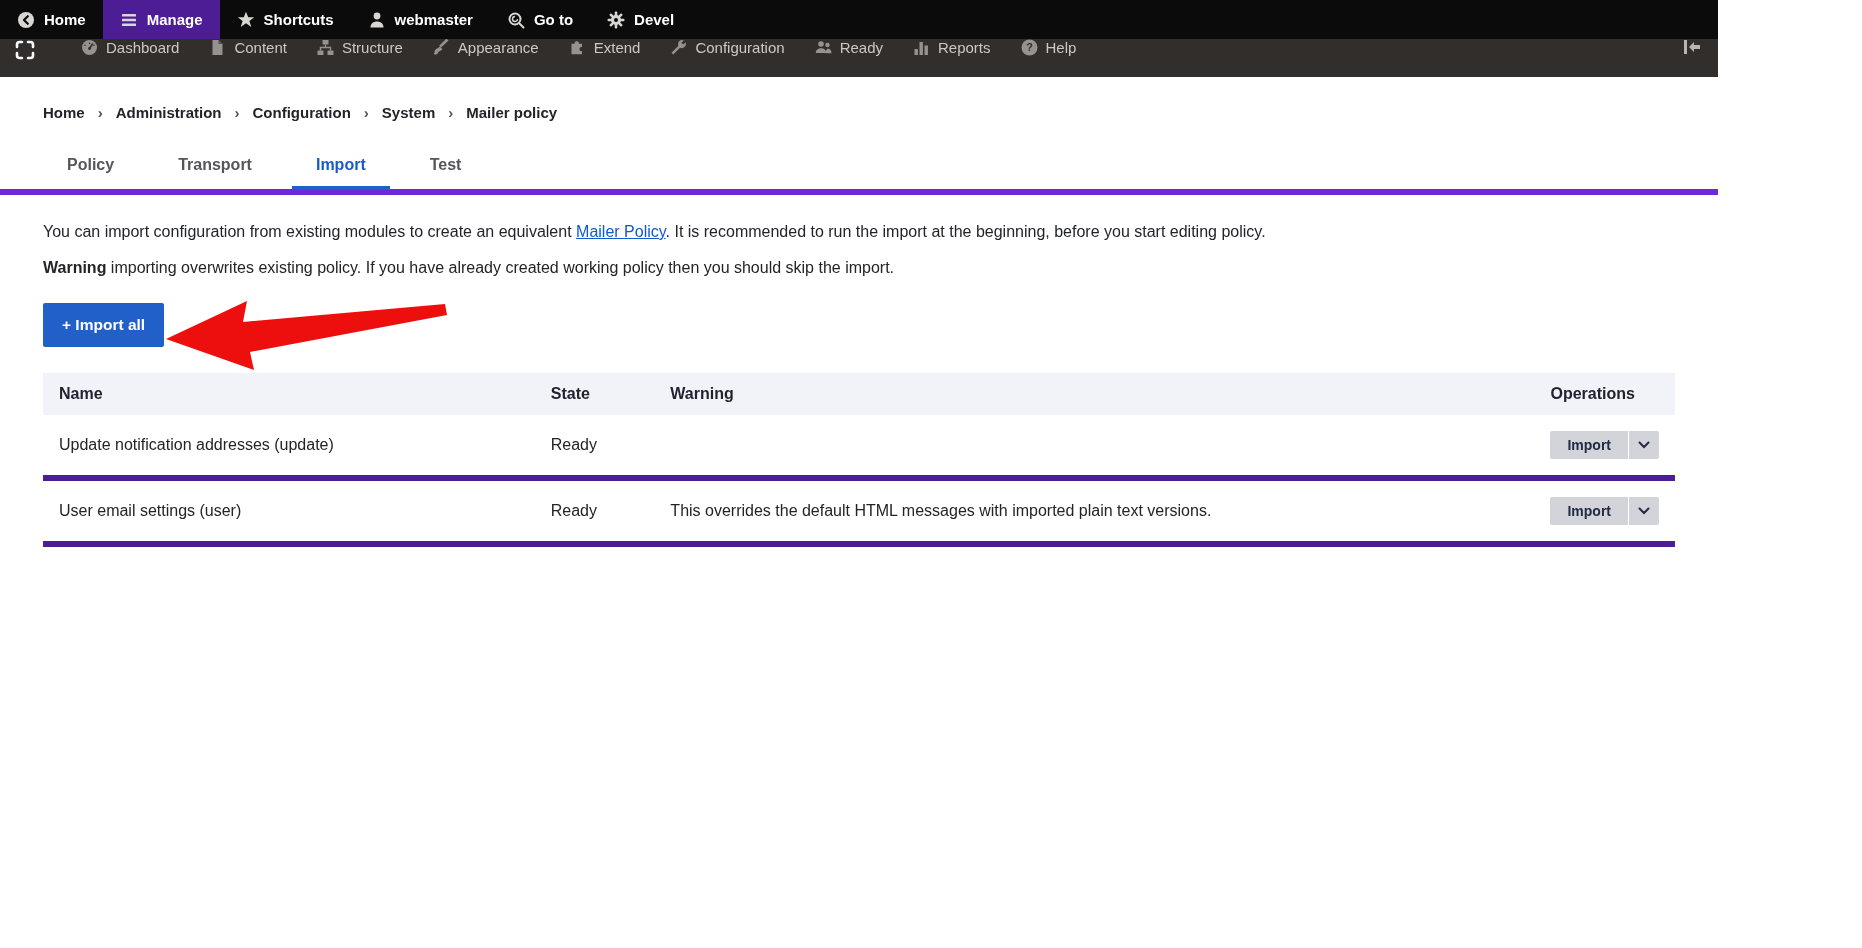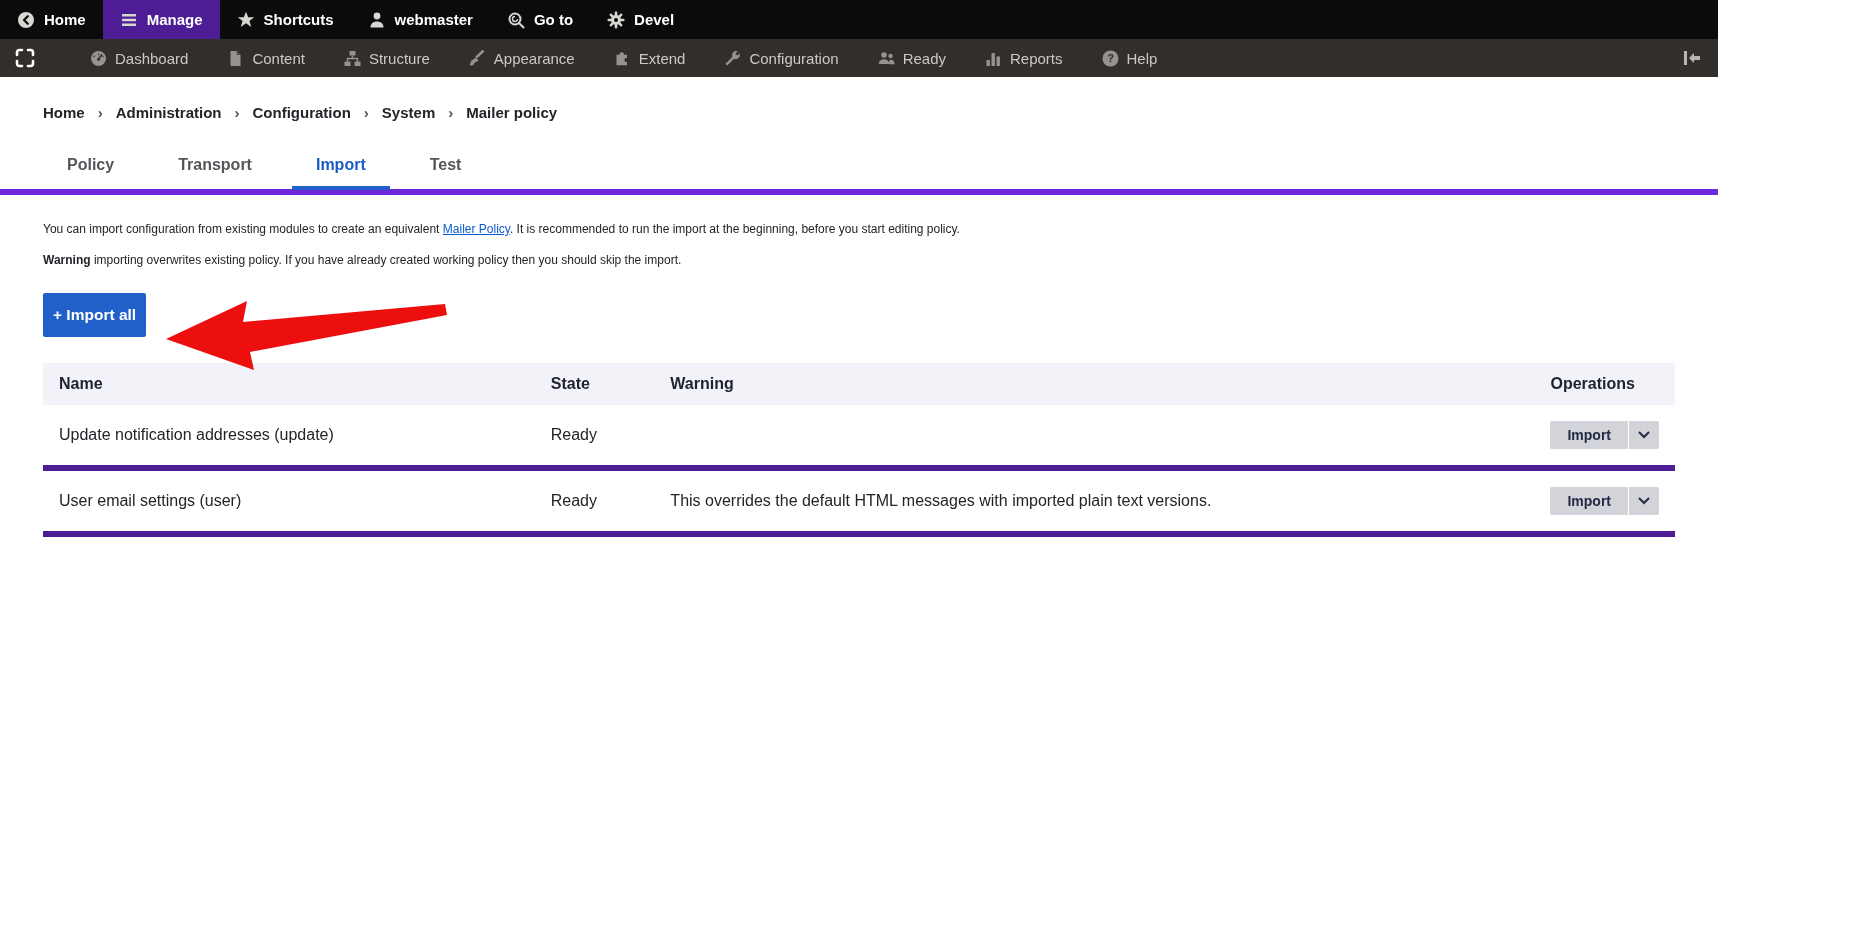--- a/index.html
+++ b/index.html
@@ -7,46 +7,46 @@
   .page { position:relative; width:1718px; height:948px; background:#fff; }
 
   
   .bar1 { display:flex; align-items:stretch; height:39px; background:#0b0b0b; color:#fff; font-size:15px; font-weight:bold; }
   .bar1 .t-item { display:flex; align-items:center; gap:9px; padding:0 17px; cursor:pointer; }
   .bar1 .t-item.active { background:#4c1d95; }
   .bar1 .ticon { display:inline-flex; width:18px; height:18px; color:#d9d7d3; }
   .bar1 .ticon svg { width:18px; height:18px; }
 
   
-  .bar2 { display:flex; align-items:center; height:38px; background:#322e2c; color:#ccc9c5; font-size:15px;gap:9px; }
+  .bar2 { display:flex; align-items:flex-start; height:38px; background:#322e2c; color:#ccc9c5; font-size:15px; }
   .bar2 .t-item { display:flex; align-items:center; gap:8px; padding:0 15px; cursor:pointer; }
   .bar2 .ticon { display:inline-flex; width:17px; height:17px; color:#96938e; }
   .bar2 .ticon svg { width:17px; height:17px; }
   .escape-btn { display:flex; align-items:center; padding:0 14px; margin-right:16px; cursor:pointer; }
   .escape-btn svg { width:22px; height:22px; color:#fff; }
   .collapse-btn { margin-left:auto; display:flex; align-items:center; padding:0 16px; cursor:pointer; }
   .collapse-btn svg { width:20px; height:16px; color:#b9b6b2; }
 
   
   .content { position:relative; padding:0 43px; }
   .breadcrumb { display:flex; align-items:center; gap:13px; margin-top:27px; font-size:15px; font-weight:bold; }
   .breadcrumb a { color:#232429; text-decoration:none; cursor:pointer; }
   .breadcrumb .sep { color:#55565b; font-weight:bold; font-size:15px; }
   h1.title { margin-top:7px; font-size:33px; font-weight:bold; color:#222330; letter-spacing:-0.3px; }
 
   .tabs { display:flex; margin:22px -43px 0; padding:0 43px; border-bottom:6px solid #6d28d9; }
   .tab { padding:13px 24px 12px; margin-right:16px; font-size:16px; font-weight:bold; color:#55565b; cursor:pointer; border-bottom:4px solid transparent; margin-bottom:-1px; }
   .tab.active { color:#1b5bc8; border-bottom-color:#2260c9; }
 
-  .intro p { margin-top:16px; font-size:12px; line-height:1.25; color:#232429; }
+  .intro p { margin-top:16px; font-size:16px; line-height:1.25; color:#232429; }
   .intro p:first-child { margin-top:27px; }
   .intro a { color:#0d5bd0; text-decoration:underline; cursor:pointer; }
   .intro b { font-weight:bold; }
 
-  .btn-primary { display:inline-block; margin-top:25px; padding:13px 10px; background:#2260c9; color:#fff; font-size:15.5px; font-weight:bold; border:none; border-radius:2px; cursor:pointer; font-family:"Liberation Sans",sans-serif; }
+  .btn-primary { display:inline-block; margin-top:25px; padding:13px 19px; background:#2260c9; color:#fff; font-size:15.5px; font-weight:bold; border:none; border-radius:2px; cursor:pointer; font-family:"Liberation Sans",sans-serif; }
 
   
   .arrow-overlay { position:absolute; left:0; top:0; width:1862px; height:948px; pointer-events:none; z-index:5; }
 
   
   table.import-table { width:100%; margin-top:26px; border-collapse:collapse; font-size:16px; }
   table.import-table thead th { background:#f2f3f9; text-align:left; font-weight:bold; color:#222330; padding:12px 16px; height:42px; }
   table.import-table tbody td { padding:16px 16px; border-bottom:6px solid #4c1d95; height:57px; vertical-align:middle; color:#232429; }
   .op-btn { display:inline-flex; align-items:stretch; background:#d3d4d9; border-radius:2px; cursor:pointer; overflow:hidden; }
   .op-btn .op-label { padding:6px 17px; font-size:14px; font-weight:bold; color:#222a45; display:flex; align-items:center; }

